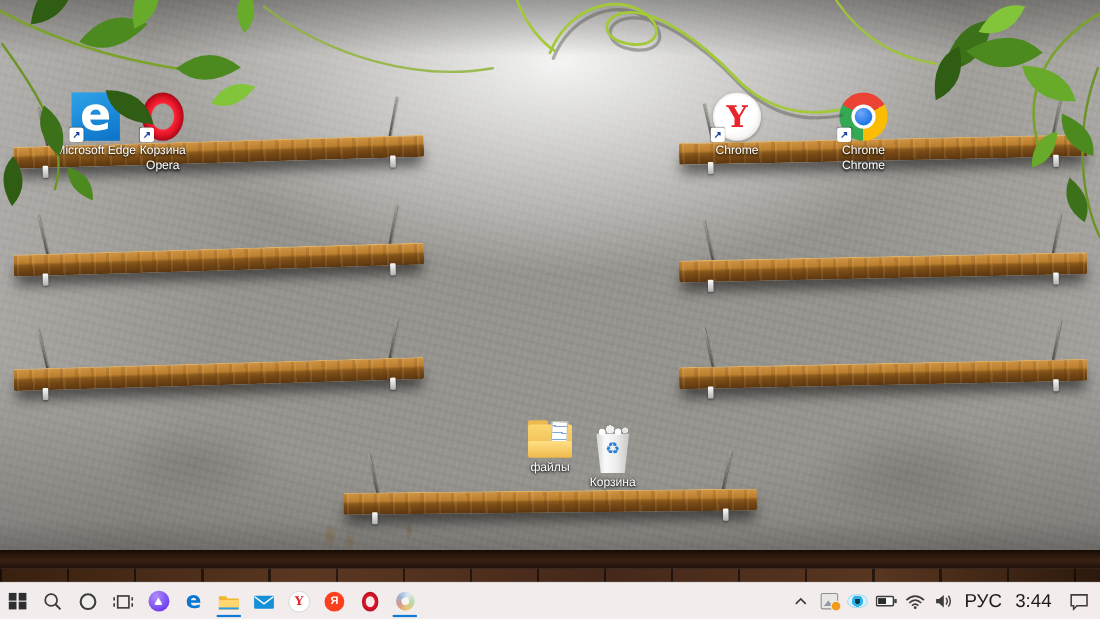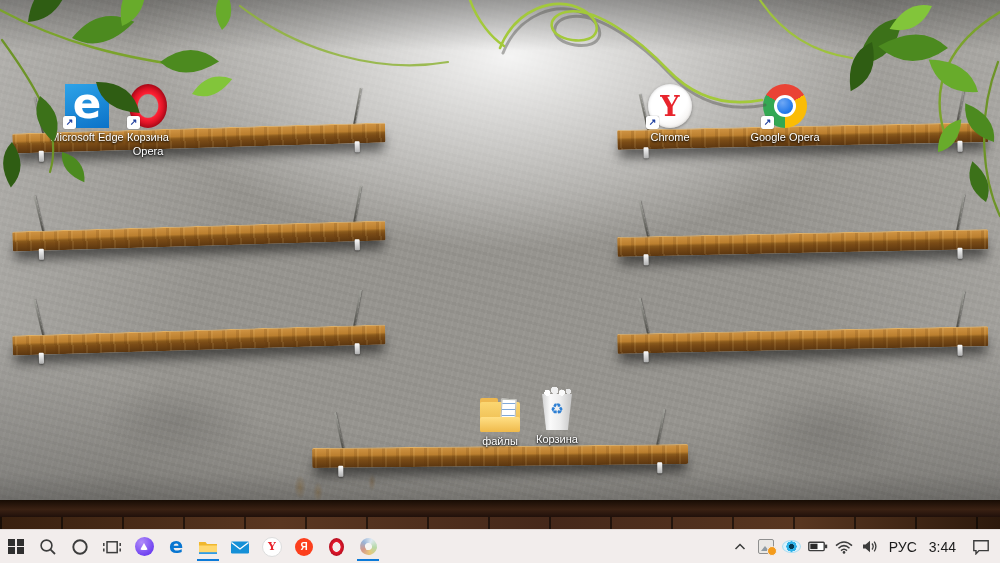--- a/index.html
+++ b/index.html
@@ -136,21 +136,21 @@
   .op-ring{width:15px;height:18px;border-radius:50%;
     background:radial-gradient(ellipse closest-side, rgba(255,255,255,0) 0 50%, #e5182d 58%, #b30d1e 100%);}
   .swirl{width:17px;height:17px;border-radius:50%;transform:rotate(-15deg);position:relative;
     background:conic-gradient(from 40deg,#dfe9f2,#b7d9a8,#e8c87a,#d4988a,#9ab4d8,#dfe9f2);}
   .swirl::after{content:"";position:absolute;inset:5px;background:#f7f5f3;border-radius:50%;}
 
   
   .tray{margin-left:auto;display:flex;align-items:center;gap:6px;padding-right:9px;}
   .tr{height:33px;min-width:20px;display:flex;align-items:center;justify-content:center;
     cursor:pointer;position:relative;}
-  .tray-text{font-size:14px;color:#1b1b1b;padding:0 3px;}
+  .tray-text{font-size:17px;color:#1b1b1b;padding:0 3px;}
   .badge-app{position:relative;width:14px;height:13px;background:#e9e7e4;border:1px solid #8f8f8f;border-radius:2px;}
   .badge-app i{position:absolute;left:2px;bottom:2px;width:0;height:0;
     border-left:4px solid transparent;border-right:4px solid transparent;border-bottom:5px solid #8f9aa2;}
   .badge-dot{position:absolute;right:-4px;bottom:-3px;width:8px;height:8px;border-radius:50%;
     background:#f49b1b;border:1px solid #f2edec;}
   .eye{width:17px;height:11px;border-radius:50%;
     background:radial-gradient(circle at 50% 50%, #063a52 0 2.4px, #2fb2e8 2.4px 5px, #d9f2fd 5.2px);
     border:1px solid #a6dcf2;}
 </style>
 </head>
@@ -288,25 +288,25 @@
     <div class="dlabel">Chrome</div>
   </div>
 
   <div class="dicon" style="left:748px;top:80px">
     <div class="art">
       <div class="ic">
         <div class="chrome"></div>
         <span class="shortcut">↗</span>
       </div>
     </div>
-    <div class="dlabel">Google Opera</div>
-  </div>
-
-
-  <div class="dicon" style="left:463px;top:384px">
+    <div class="dlabel">Chrome Chrome</div>
+  </div>
+
+
+  <div class="dicon" style="left:463px;top:368px">
     <div class="art">
       <div class="ic folder-closed">
         <div class="fc-tab"></div>
           <div class="fc-body"></div>
           <div class="fc-doc"></div>
           <div class="fc-front"></div>
       </div>
     </div>
     <div class="dlabel">файлы</div>
   </div>

